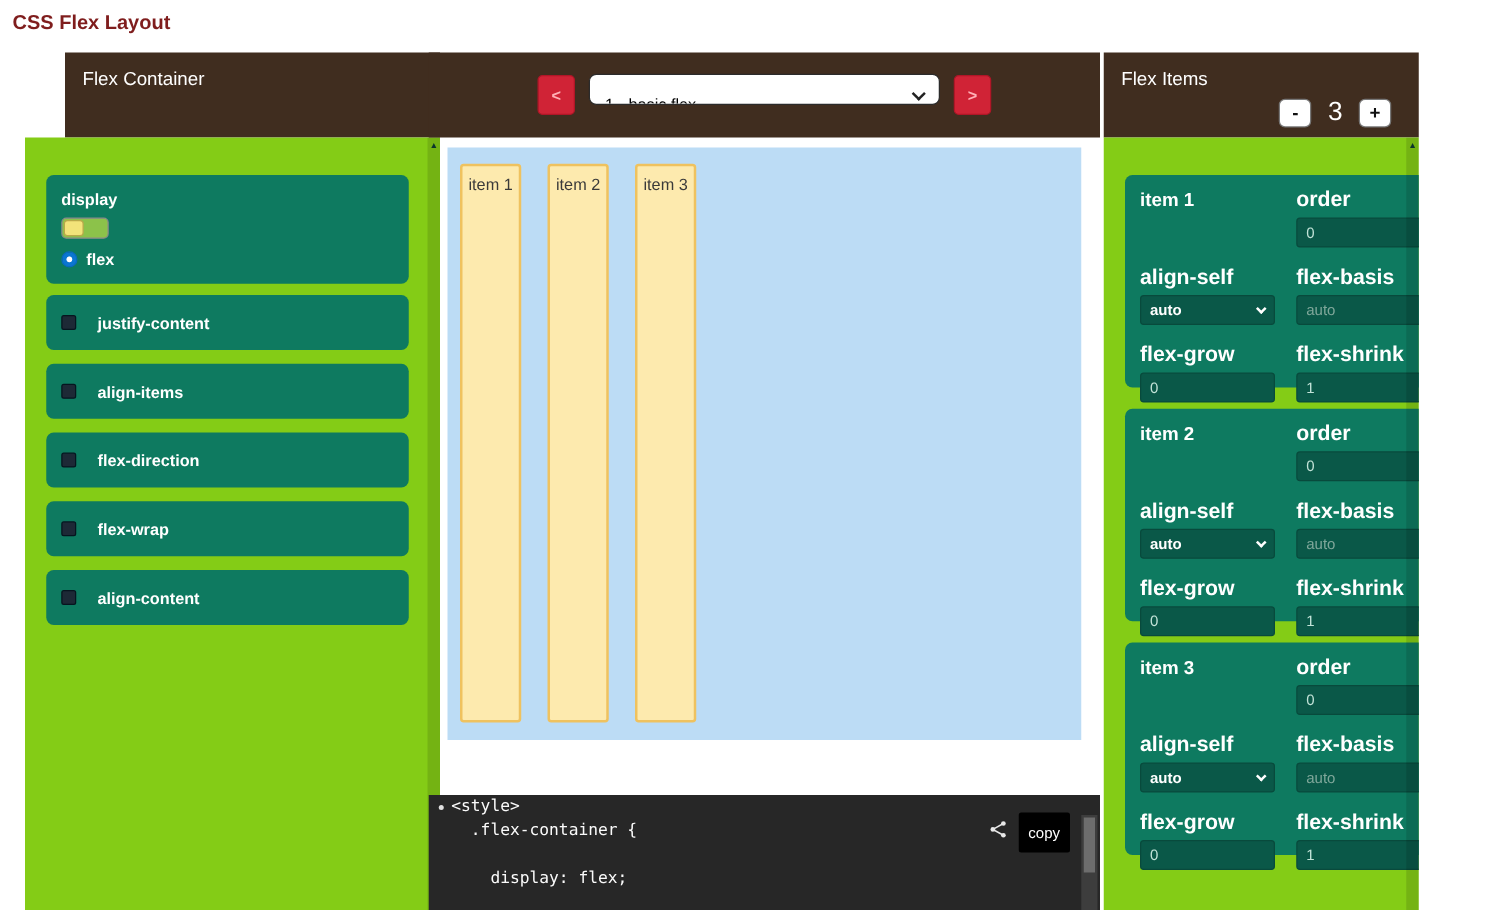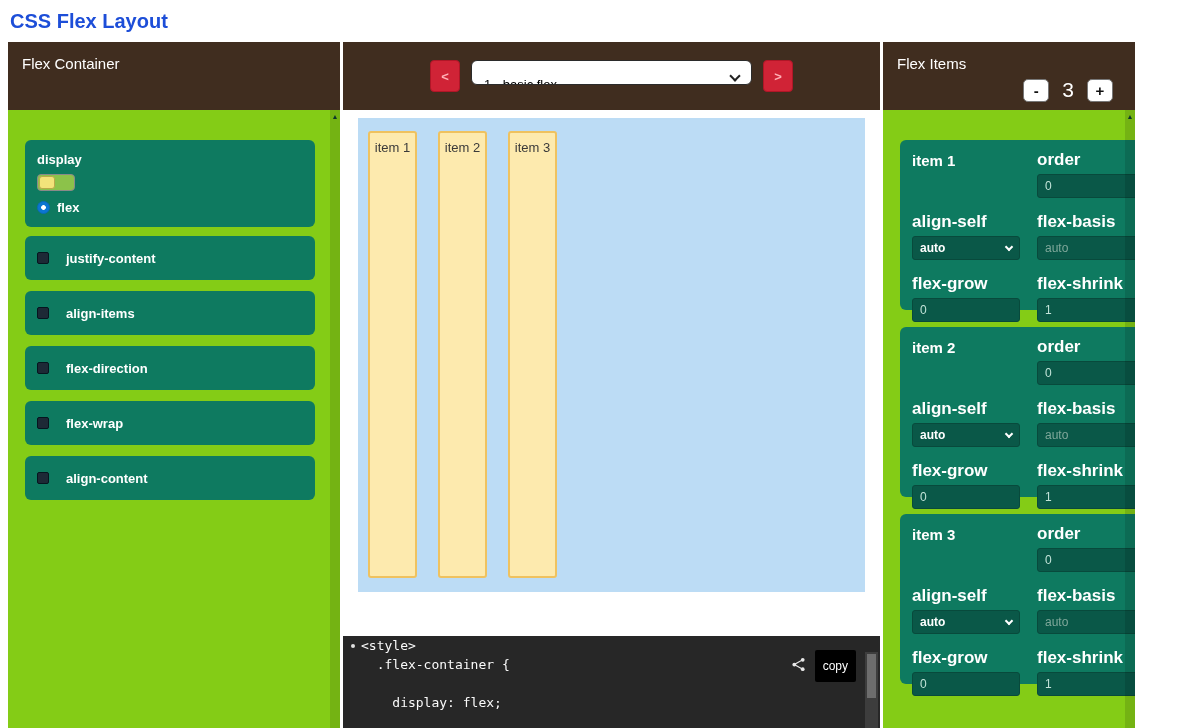--- a/index.html
+++ b/index.html
@@ -1,23 +1,23 @@
 <!DOCTYPE html>
 <html><head>
 <meta charset="utf-8">
 <style>
   * { margin:0; padding:0; box-sizing:border-box; }
   html,body { width:1199px; height:728px; background:#ffffff; overflow:hidden;
               font-family:"Liberation Sans", sans-serif; position:relative; }
 
   .titlebar { padding:10px 0 0 10px; }
-  .titlebar h1 { font-size:20px; font-weight:bold; color:#1d4ed8; }
+  .titlebar h1 { font-size:16px; font-weight:bold; color:#7f1d1d; }
 
   .col { position:absolute; top:42px; bottom:0; }
-  .col-left  { left:8px;   width:332px; }
+  .col-left  { left:20px;   width:332px;padding-left:32px; }
   .col-mid   { left:343px; width:537px; }
   .col-right { left:883px; width:252px; }
 
   .col-header { height:68px; background:#402d1f; color:#fff; position:relative; }
   .col-title  { position:absolute; top:13px; left:14px; font-size:15px; }
 
   .col-body { position:absolute; top:68px; left:0; right:0; bottom:0;
               background:#84cc16; overflow:hidden; padding:30px 0 0 17px; }
 
   

